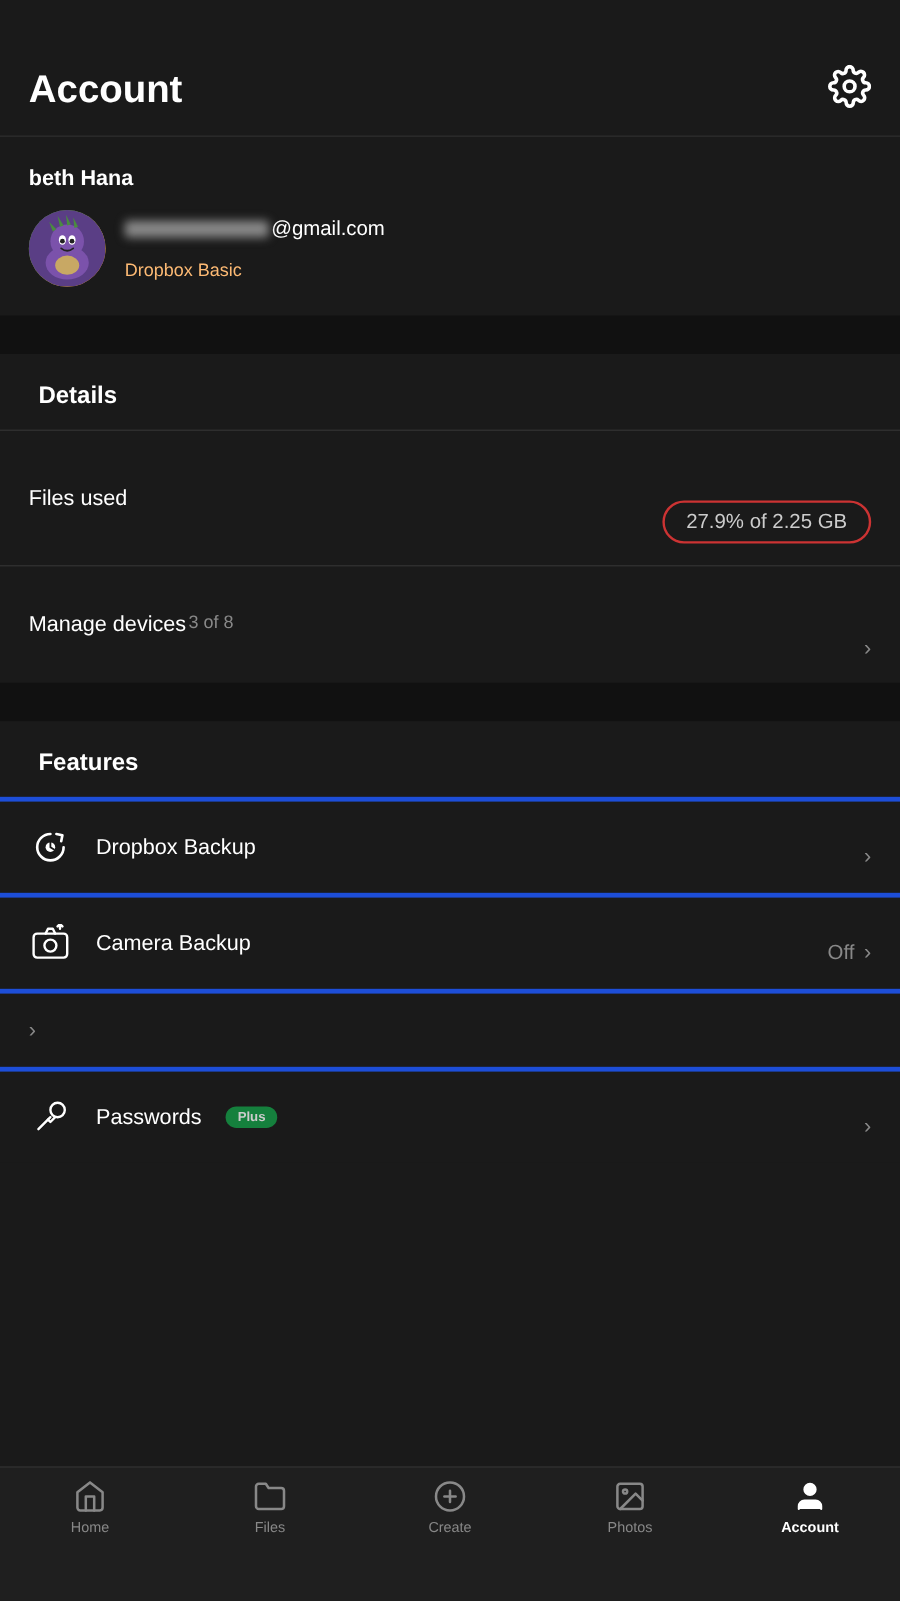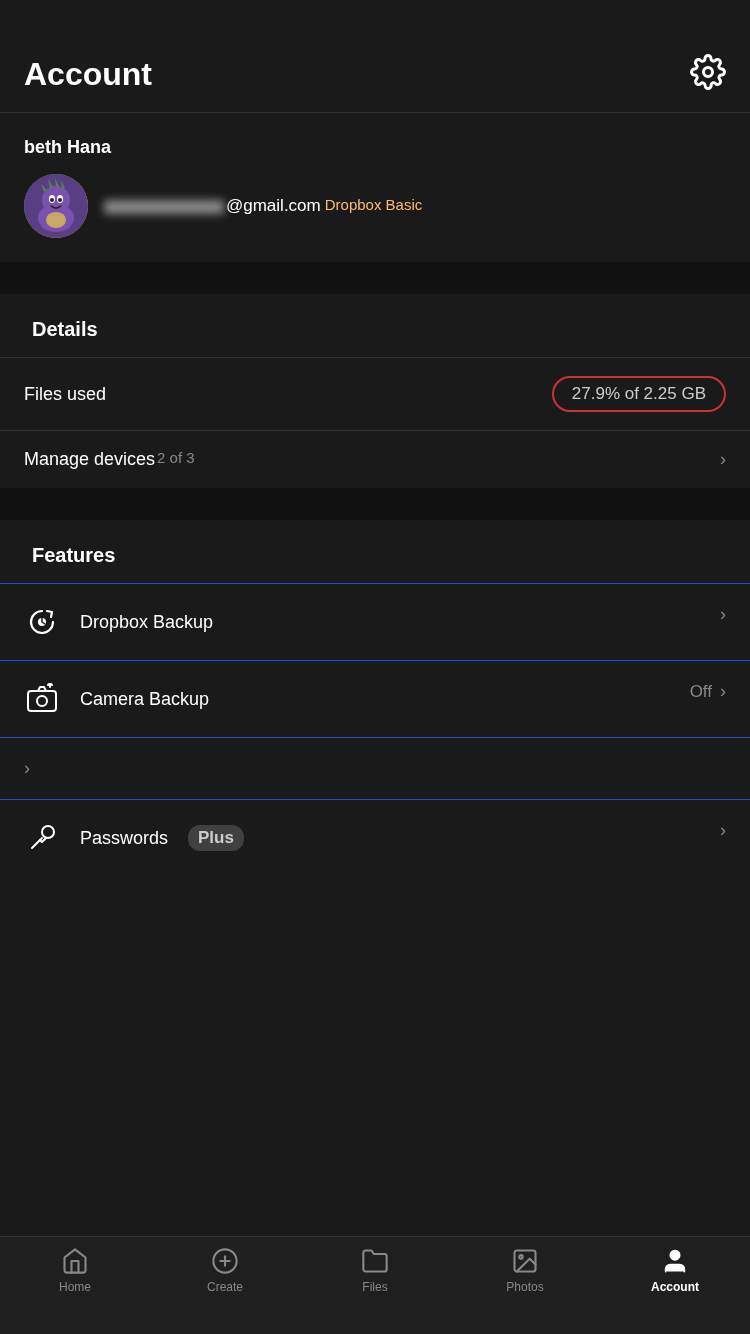--- a/index.html
+++ b/index.html
@@ -63,21 +63,22 @@
       border-radius: 50%;
       background: linear-gradient(135deg, #4a8c3f 0%, #6db33f 30%, #f5c518 70%, #e8732a 100%);
       display: flex;
       align-items: center;
       justify-content: center;
       font-size: 26px;
       flex-shrink: 0;
     }
     .user-details {
       display: flex;
-      gap: 4px;
+      flex-direction: column;
+      gap: 16px;
     }
     .user-email {
       font-size: 17px;
       color: #ffffff;
     }
     .email-blur {
       display: inline-block;
       width: 120px;
       height: 14px;
       background: #888;
@@ -127,20 +128,21 @@
       color: #ffffff;
     }
     .list-row-sublabel {
       font-size: 15px;
       color: #888888;
     }
     .list-row-right {
       display: flex;
       align-items: flex-end;
       gap: 8px;
+      margin-top: 40px;
     }
     .list-row-value {
       font-size: 17px;
       color: #888888;
     }
     .chevron-right {
       color: #888888;
       font-size: 18px;
     }
 
@@ -153,24 +155,24 @@
       color: #cccccc;
       font-size: 17px;
     }
 
     
     .features-section {
       background: #1a1a1a;
     }
     .feature-row {
       display: flex;
-      align-items: flex-start;
+      align-items: flex-end;
       justify-content: space-between;
       padding: 20px 24px;
-      border-top: 1px solid #1d4ed8;
+      border-top: 4px solid #1d4ed8;
       cursor: pointer;
     }
     .feature-row-left {
       display: flex;
       align-items: center;
       gap: 20px;
     }
     .feature-icon {
       width: 36px;
       height: 36px;
@@ -183,35 +185,35 @@
     .feature-label {
       font-size: 18px;
       color: #ffffff;
     }
     .feature-row-right {
       display: flex;
       align-items: center;
       gap: 8px;
     }
     .plus-badge {
-      background: #404040;
+      background: #15803d;
       color: #cccccc;
-      font-size: 17px;
+      font-size: 11px;
       font-weight: 600;
       padding: 3px 10px;
       border-radius: 12px;
     }
 
     
     .bottom-nav {
       position: fixed;
       bottom: 0;
       left: 0;
       width: 750px;
-      height: 98px;
+      height: 112px;
       background: #1f1f1f;
       border-top: 1px solid #333333;
       display: flex;
       align-items: flex-start;
       justify-content: space-around;
       padding-top: 10px;
     }
     .nav-item {
       display: flex;
       flex-direction: column;
@@ -305,21 +307,21 @@
     <div class="list-row">
       <span class="list-row-label">Files used</span>
       <div class="list-row-right">
         <span class="space-used-badge">27.9% of 2.25 GB</span>
       </div>
     </div>
 
     <div class="list-row">
       <div class="list-row-left">
         <span class="list-row-label">Manage devices</span>
-        <span class="list-row-sublabel">2 of 3</span>
+        <span class="list-row-sublabel">3 of 8</span>
       </div>
       <div class="list-row-right">
         <span class="chevron-right">›</span>
       </div>
     </div>
   </div>
 
   <div class="section-gap"></div>
 
   <div class="features-section">
@@ -398,35 +400,35 @@
         <path d="M3 9l9-7 9 7v11a2 2 0 0 1-2 2H5a2 2 0 0 1-2-2z"></path>
         <polyline points="9 22 9 12 15 12 15 22"></polyline>
       </svg>
     </div>
     <span class="nav-label">Home</span>
   </div>
 
   <div class="nav-item">
     <div class="nav-icon">
       <svg width="28" height="28" viewBox="0 0 24 24" fill="none" stroke="#888888" stroke-width="1.8" stroke-linecap="round" stroke-linejoin="round">
+        <path d="M22 19a2 2 0 0 1-2 2H4a2 2 0 0 1-2-2V5a2 2 0 0 1 2-2h5l2 3h9a2 2 0 0 1 2 2z"></path>
+      </svg>
+    </div>
+    <span class="nav-label">Files</span>
+  </div>
+
+  <div class="nav-item">
+    <div class="nav-icon">
+      <svg width="28" height="28" viewBox="0 0 24 24" fill="none" stroke="#888888" stroke-width="1.8" stroke-linecap="round" stroke-linejoin="round">
         <circle cx="12" cy="12" r="10"></circle>
         <line x1="12" y1="8" x2="12" y2="16"></line>
         <line x1="8" y1="12" x2="16" y2="12"></line>
       </svg>
     </div>
     <span class="nav-label">Create</span>
-  </div>
-
-  <div class="nav-item">
-    <div class="nav-icon">
-      <svg width="28" height="28" viewBox="0 0 24 24" fill="none" stroke="#888888" stroke-width="1.8" stroke-linecap="round" stroke-linejoin="round">
-        <path d="M22 19a2 2 0 0 1-2 2H4a2 2 0 0 1-2-2V5a2 2 0 0 1 2-2h5l2 3h9a2 2 0 0 1 2 2z"></path>
-      </svg>
-    </div>
-    <span class="nav-label">Files</span>
   </div>
 
   <div class="nav-item">
     <div class="nav-icon">
       <svg width="28" height="28" viewBox="0 0 24 24" fill="none" stroke="#888888" stroke-width="1.8" stroke-linecap="round" stroke-linejoin="round">
         <rect x="3" y="3" width="18" height="18" rx="2" ry="2"></rect>
         <circle cx="8.5" cy="8.5" r="1.5"></circle>
         <polyline points="21 15 16 10 5 21"></polyline>
       </svg>
     </div>

